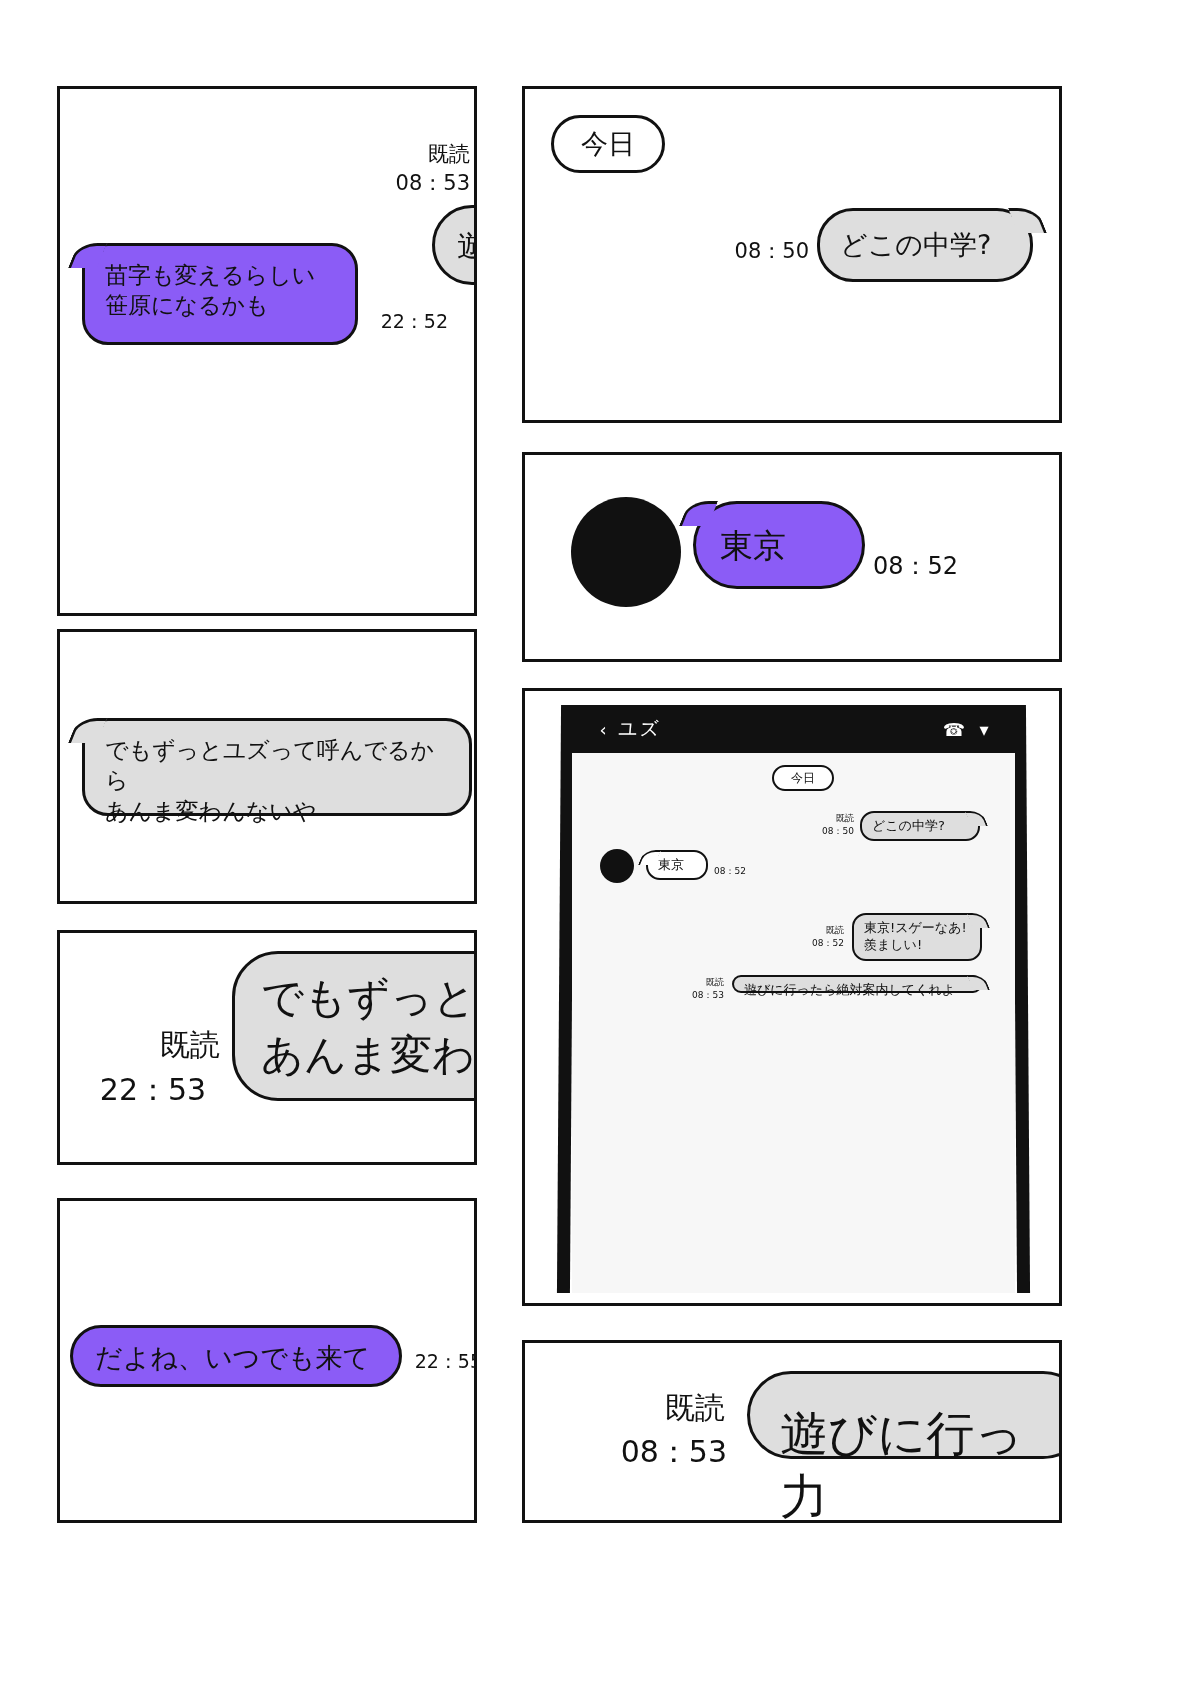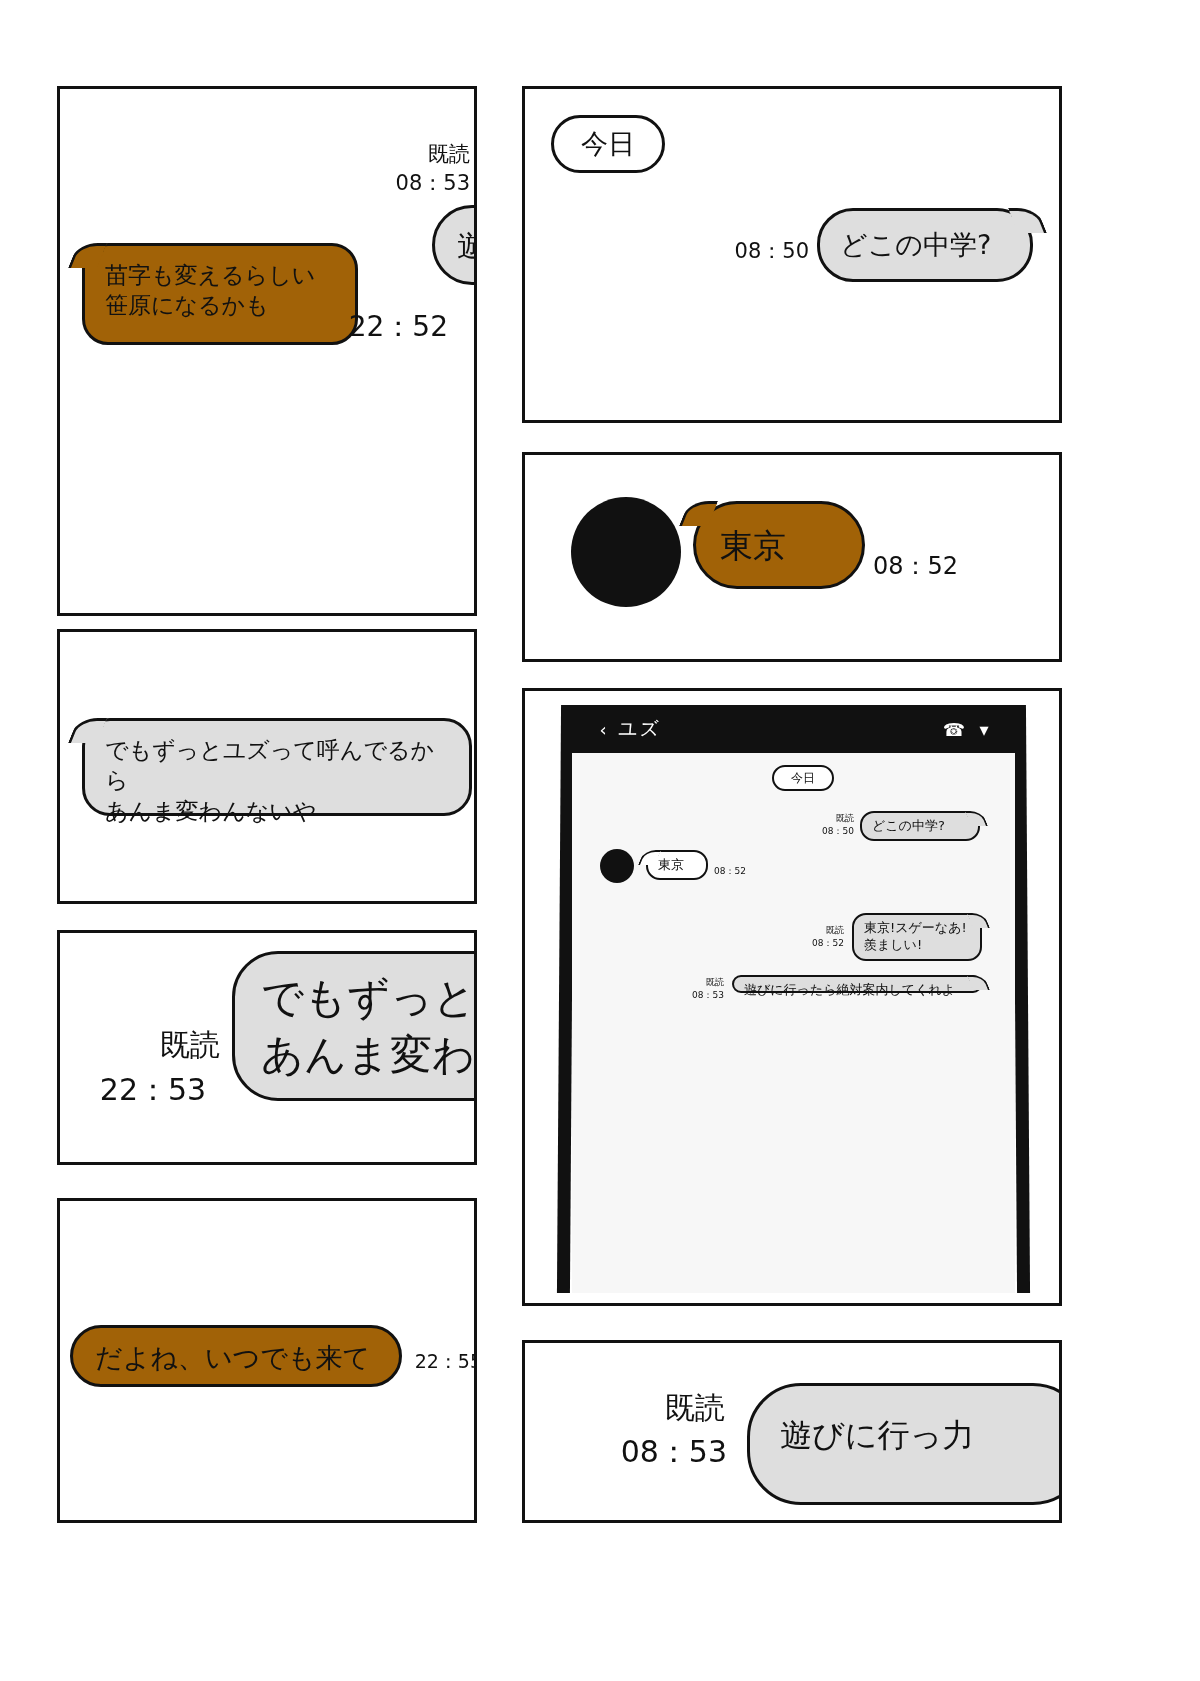--- a/index.html
+++ b/index.html
@@ -31,22 +31,22 @@
   .bubble {
     position: absolute;
     box-sizing: border-box;
     border: 3px solid #111111;
     border-radius: 26px;
     padding: 10px 18px;
     line-height: 1.32;
     white-space: pre-line;
     color: #111111;
   }
-  .bubble.gray { background: #dedede; border-radius: 28px; }
-  .bubble.white { background: #a16207; }
+  .bubble.gray { background: #dedede; }
+  .bubble.white { background: #8b5cf6; }
 
   
   .tail-left::before {
     content: "";
     position: absolute;
     left: -12px;
     top: -3px;
     width: 26px;
     height: 22px;
     background: inherit;
@@ -194,21 +194,21 @@
 <div class="page">
 
   <div class="panel" style="left:57px; top:86px; width:420px; height:530px;">
 
     <div class="bubble gray tail-right" style="left:372px; top:116px; width:150px; height:80px; border-radius:40px; font-size:30px; padding:18px 22px;">遊</div>
     <div class="meta" style="left:300px; top:53px; width:110px; font-size:21px;">既読</div>
     <div class="meta" style="left:290px; top:82px; width:120px; font-size:21px;">08：53</div>
 
     <div class="bubble white tail-left" style="left:22px; top:154px; width:276px; height:102px; font-size:23px; padding:14px 20px;">苗字も変えるらしい
 笹原になるかも</div>
-    <div class="meta" style="left:278px; top:222px; width:110px; font-size:28px;">22：52</div>
+    <div class="meta" style="left:278px; top:222px; width:110px; font-size:19px;">22：52</div>
   </div>
 
   <div class="panel" style="left:57px; top:629px; width:420px; height:275px;">
     <div class="bubble gray tail-left" style="left:22px; top:86px; width:390px; height:98px; font-size:23px; padding:14px 20px;">でもずっとユズって呼んでるから
 あんま変わんないや</div>
   </div>
 
   <div class="panel" style="left:57px; top:930px; width:420px; height:235px;">
     <div class="bubble gray" style="left:172px; top:18px; width:330px; height:150px; border-radius:46px; font-size:42px; line-height:1.35; padding:16px 26px;">でもずっとユ
 あんま変わん</div>
@@ -267,18 +267,18 @@
 
         <div class="mini-bubble gray mini-tail-right" style="left:160px; top:222px; width:250px; height:18px;">遊びに行ったら絶対案内してくれよ</div>
         <div class="mini-meta" style="left:104px; top:224px; width:48px;">既読</div>
         <div class="mini-meta" style="left:100px; top:237px; width:52px;">08：53</div>
 
       </div>
     </div>
   </div>
 
   <div class="panel" style="left:522px; top:1340px; width:540px; height:183px;">
-    <div class="bubble gray" style="left:222px; top:28px; width:340px; height:122px; border-radius:54px; font-size:32px; padding:28px 30px;margin-top:12px;">遊びに行っ力</div>
+    <div class="bubble gray" style="left:222px; top:28px; width:340px; height:88px; border-radius:54px; font-size:48px; padding:28px 30px;">遊びに行っ力</div>
     <div class="meta" style="left:80px; top:48px; width:120px; font-size:30px;">既読</div>
     <div class="meta" style="left:62px; top:92px; width:140px; font-size:30px;">08：53</div>
   </div>
 
 </div>
 
 </body></html>

